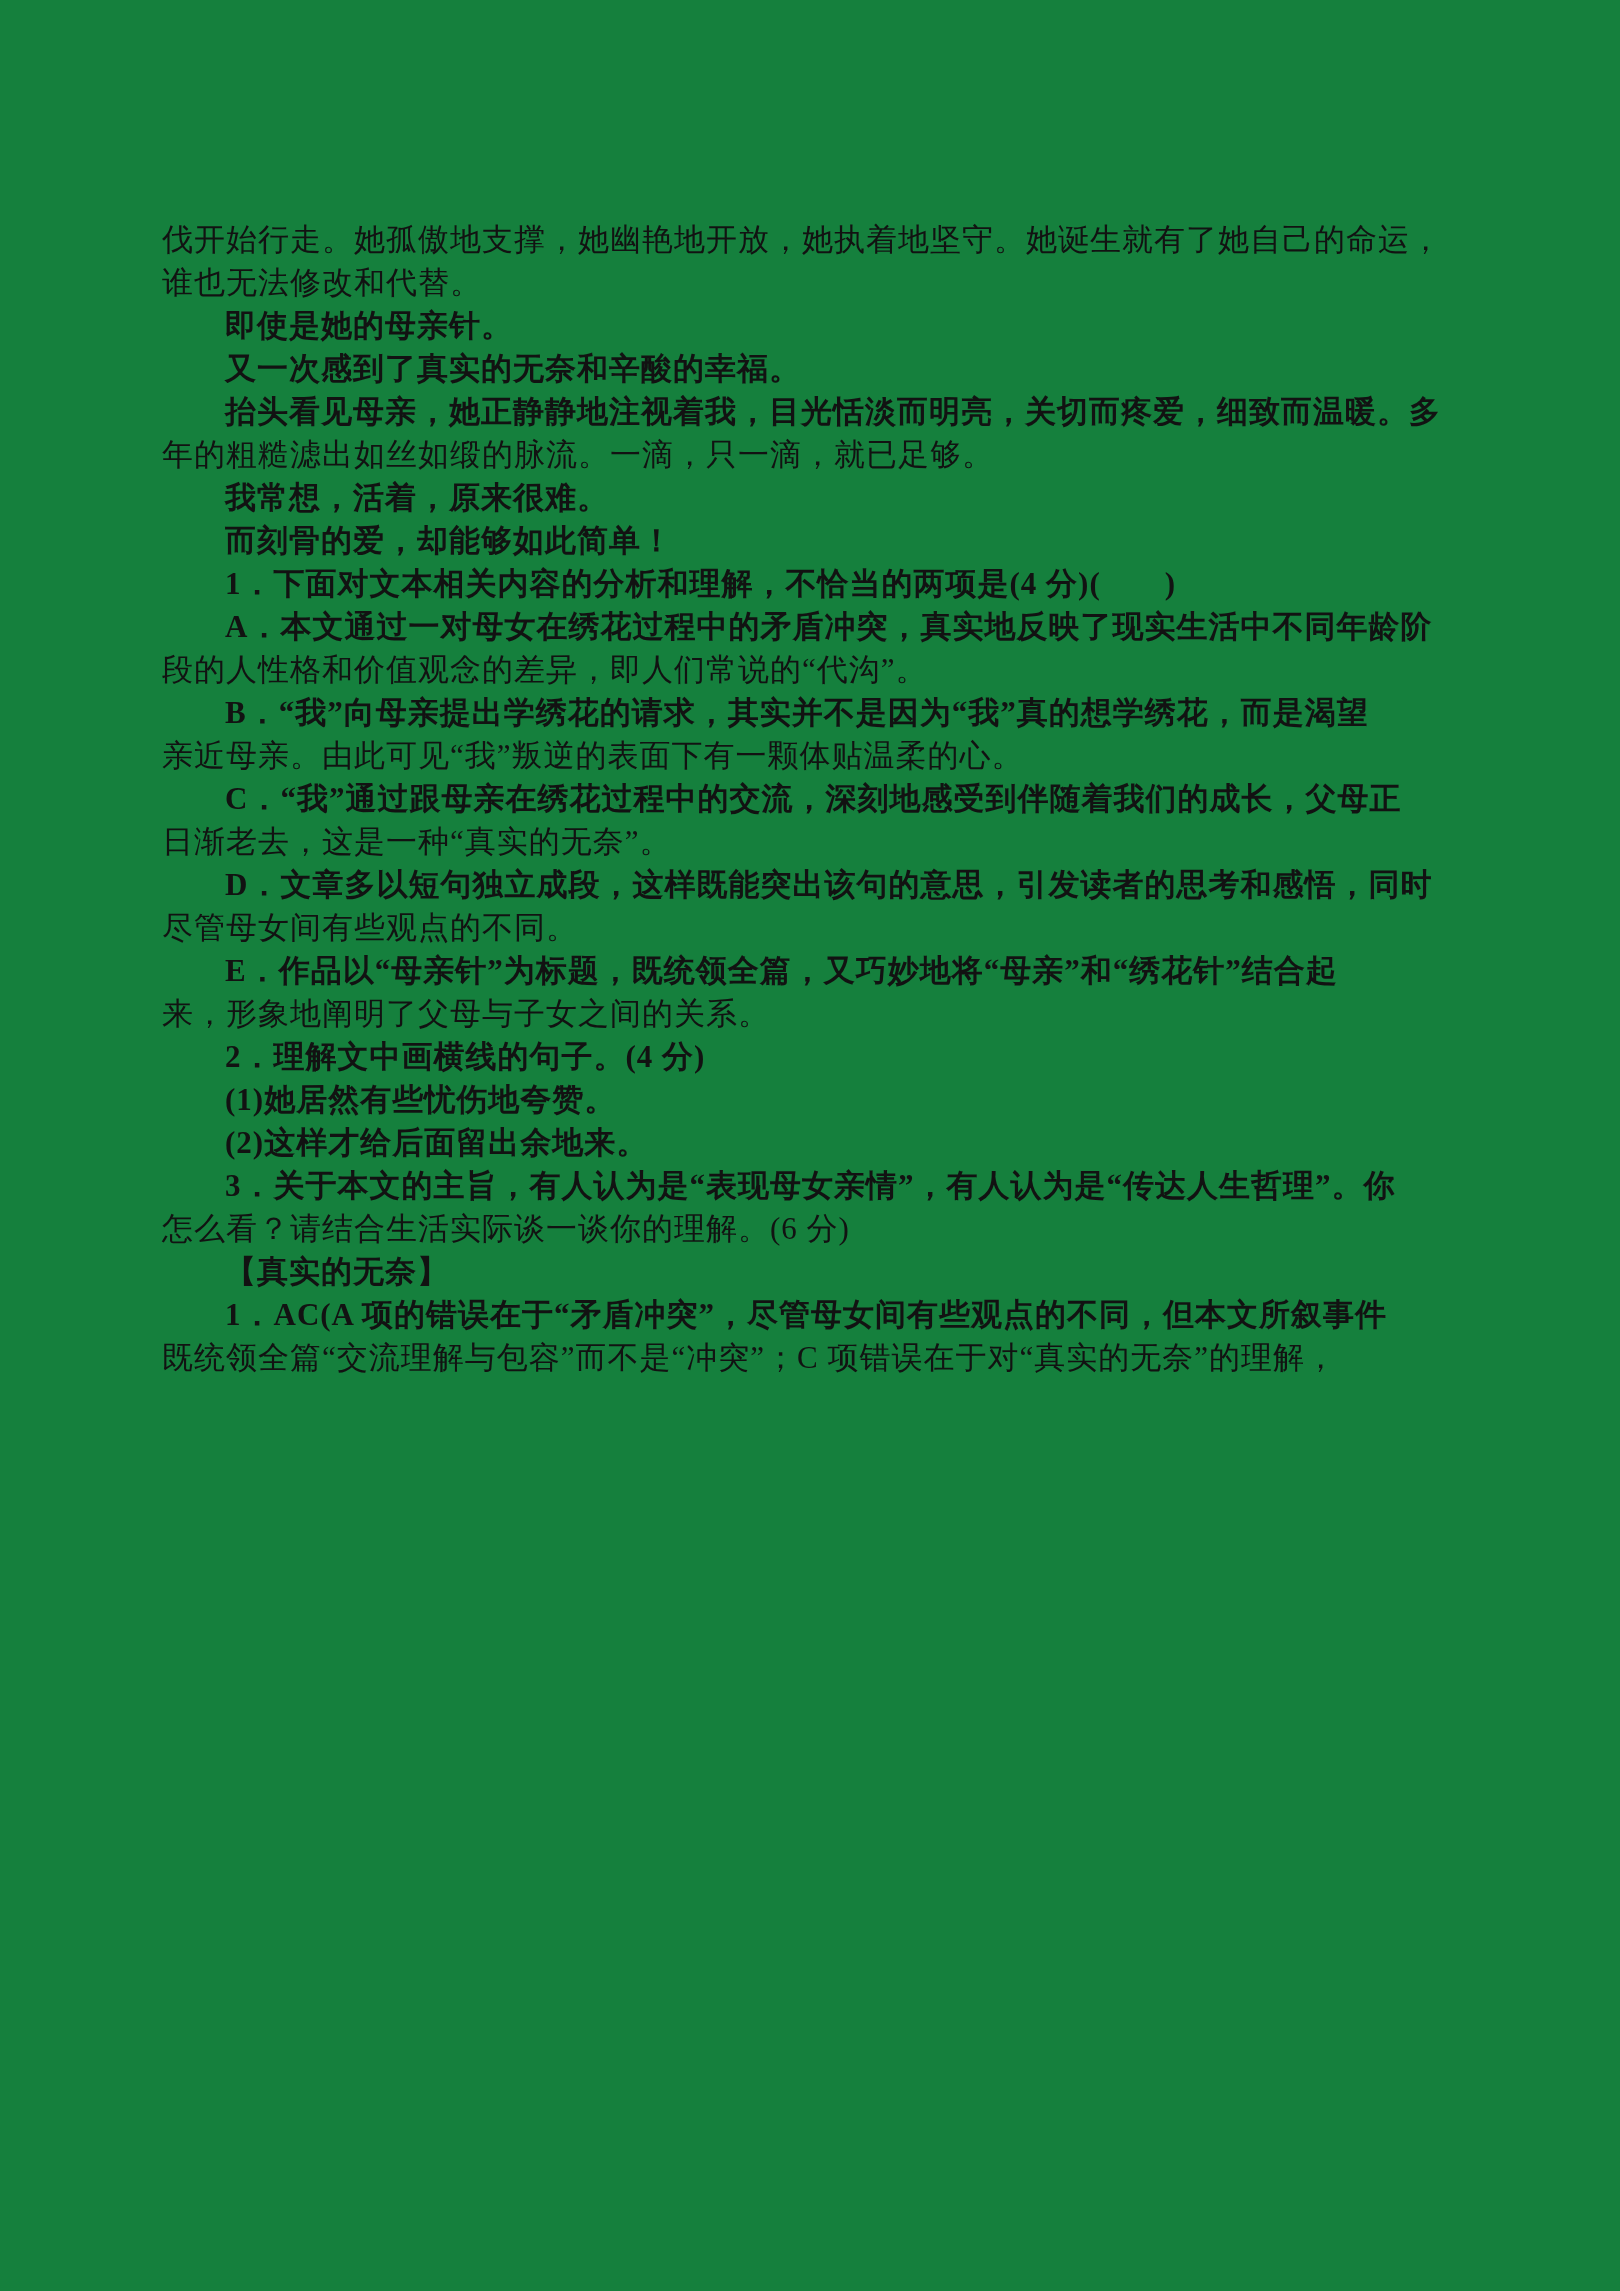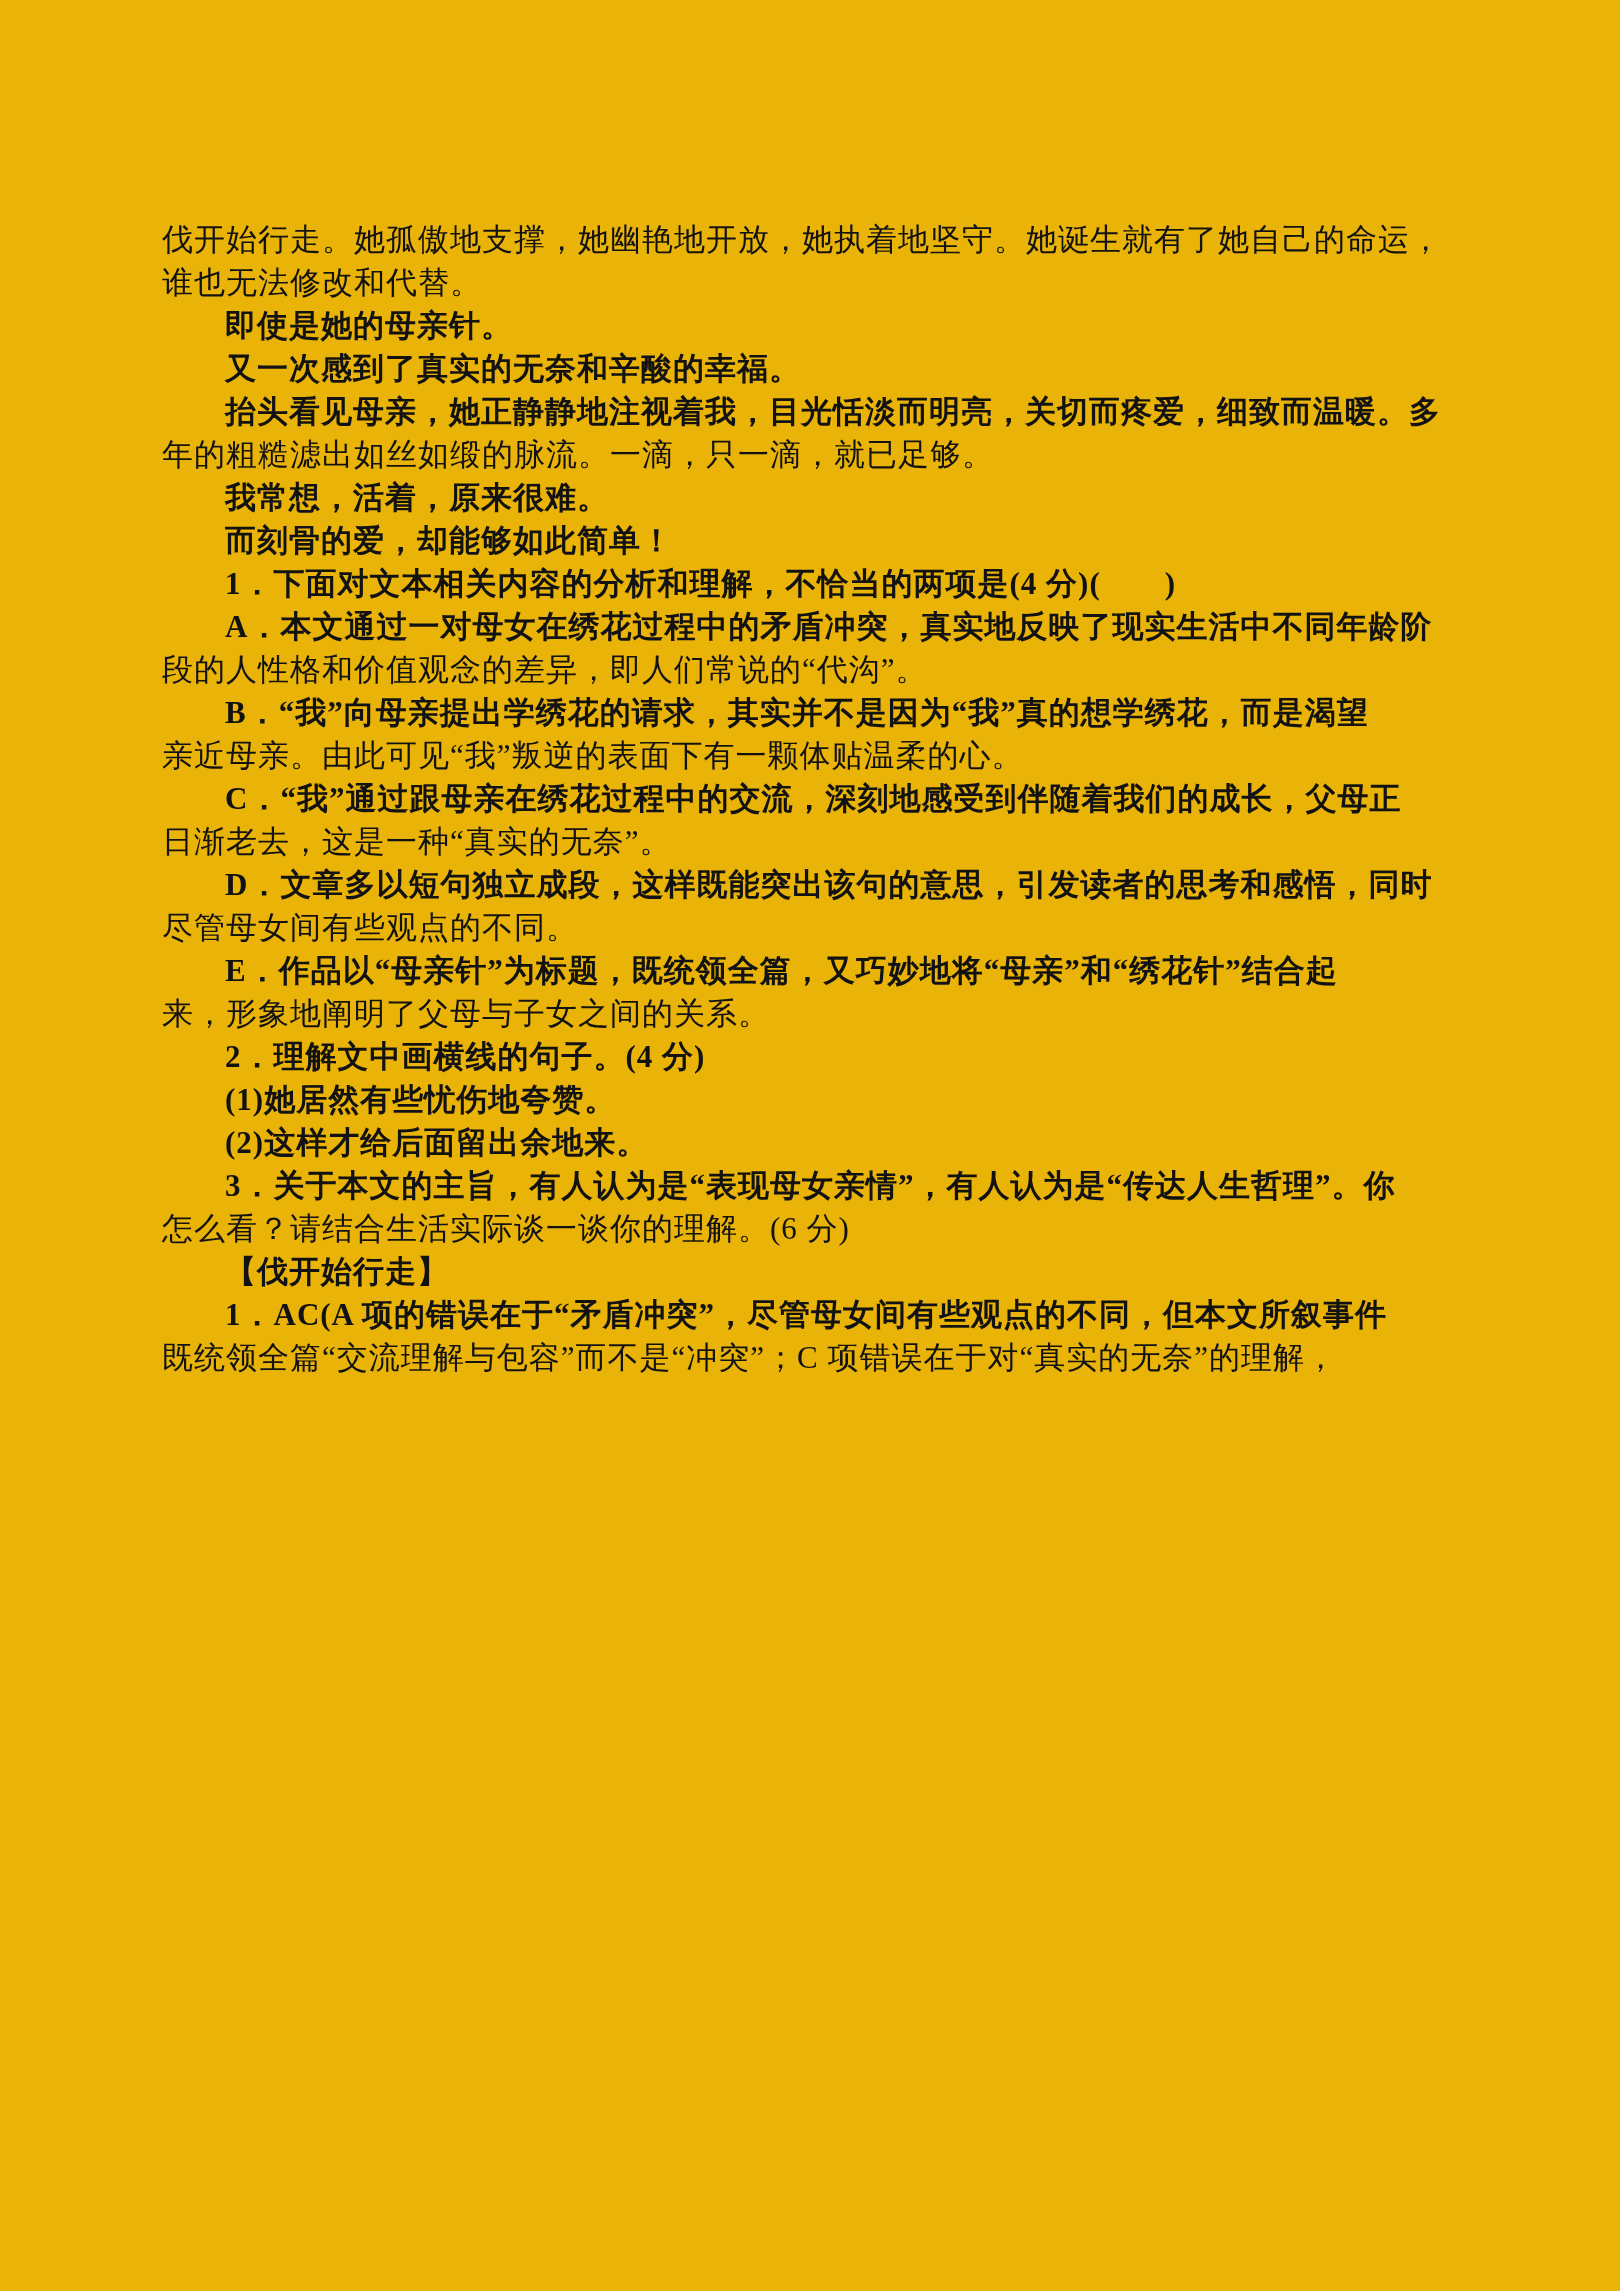--- a/index.html
+++ b/index.html
@@ -10,21 +10,21 @@
   body {
     width: 1620px;
     height: 2292px;
     overflow: hidden;
   }
   .page {
     box-sizing: border-box;
     width: 1620px;
     height: 2292px;
     padding: 218px 155px 0 162px;
-    background: #eab308;
+    background: #15803d;
   }
   .page p {
     margin: 0;
     padding: 0;
     font-family: "Liberation Serif", "DejaVu Serif", serif;
     font-size: 31px;
     line-height: 43px;
     letter-spacing: 1px;
     color: #121212;
     white-space: nowrap;
@@ -61,17 +61,17 @@
   <p class="indent g1">E．作品以“母亲针”为标题，既统领全篇，又巧妙地将“母亲”和“绣花针”结合起</p>
   <p class="g3">来，形象地阐明了父母与子女之间的关系。</p>
 
   <p class="indent g4">2．理解文中画横线的句子。(4 分)</p>
   <p class="indent g1">(1)她居然有些忧伤地夸赞。</p>
   <p class="indent">(2)这样才给后面留出余地来。</p>
 
   <p class="indent g2">3．关于本文的主旨，有人认为是“表现母女亲情”，有人认为是“传达人生哲理”。你</p>
   <p class="g3">怎么看？请结合生活实际谈一谈你的理解。(6 分)</p>
 
-  <p class="indent bold">【伐开始行走】</p>
+  <p class="indent bold">【真实的无奈】</p>
   <p class="indent g2">1．AC(A 项的错误在于“矛盾冲突”，尽管母女间有些观点的不同，但本文所叙事件</p>
   <p class="g3">既统领全篇“交流理解与包容”而不是“冲突”；C 项错误在于对“真实的无奈”的理解，</p>
 </div>
 
 
 </body></html>

